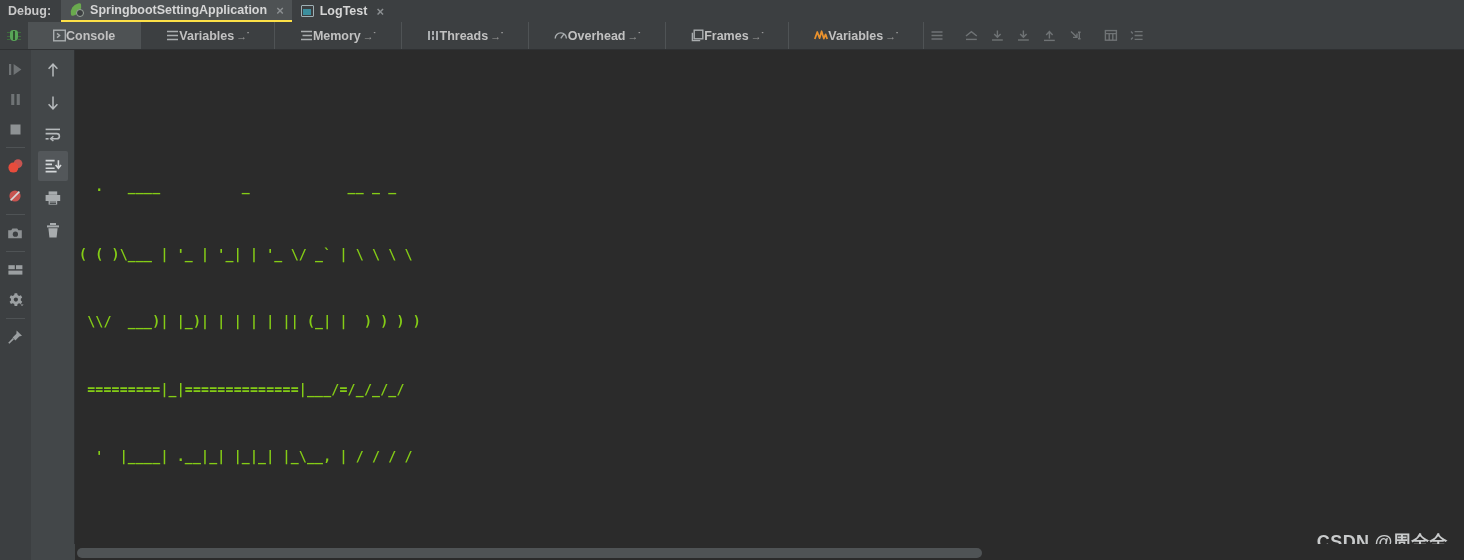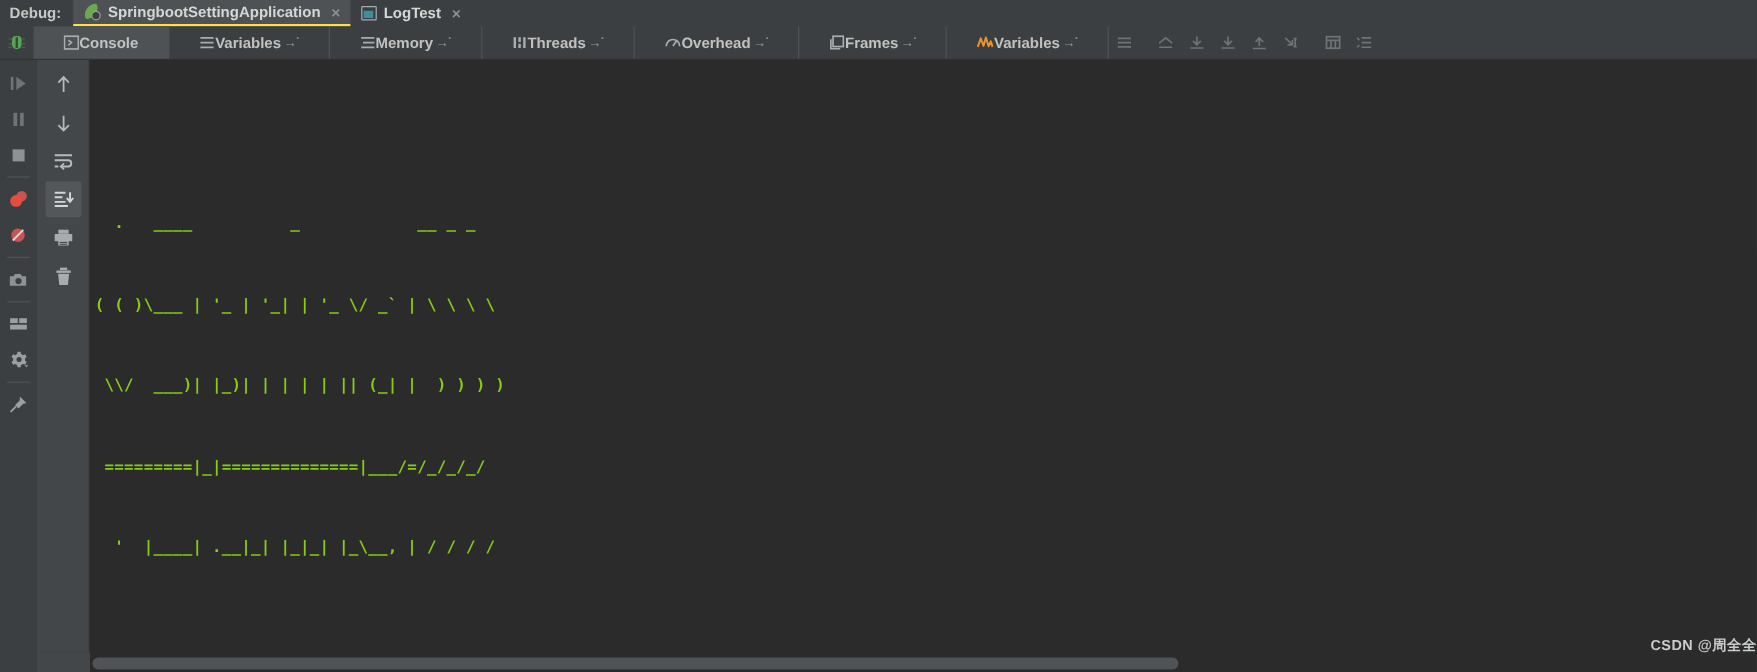--- a/index.html
+++ b/index.html
@@ -285,23 +285,23 @@
   .bottom-left-fill .seg2 {
     position: absolute;
     left: 31px; top: 0;
     width: 44px; height: 16px;
     background: #434749;
   }
 
   
   .watermark {
     position: absolute;
-    right: 0; top: 530px;
+    right: 16px; top: 530px;
     font-family: "Liberation Sans", sans-serif;
-    font-size: 12px;
+    font-size: 18px;
     color: #c9cbcc;
     letter-spacing: 0.4px;
     white-space: nowrap;
   }
 </style>
 </head>
 <body>
 
 <div id="app">
 

